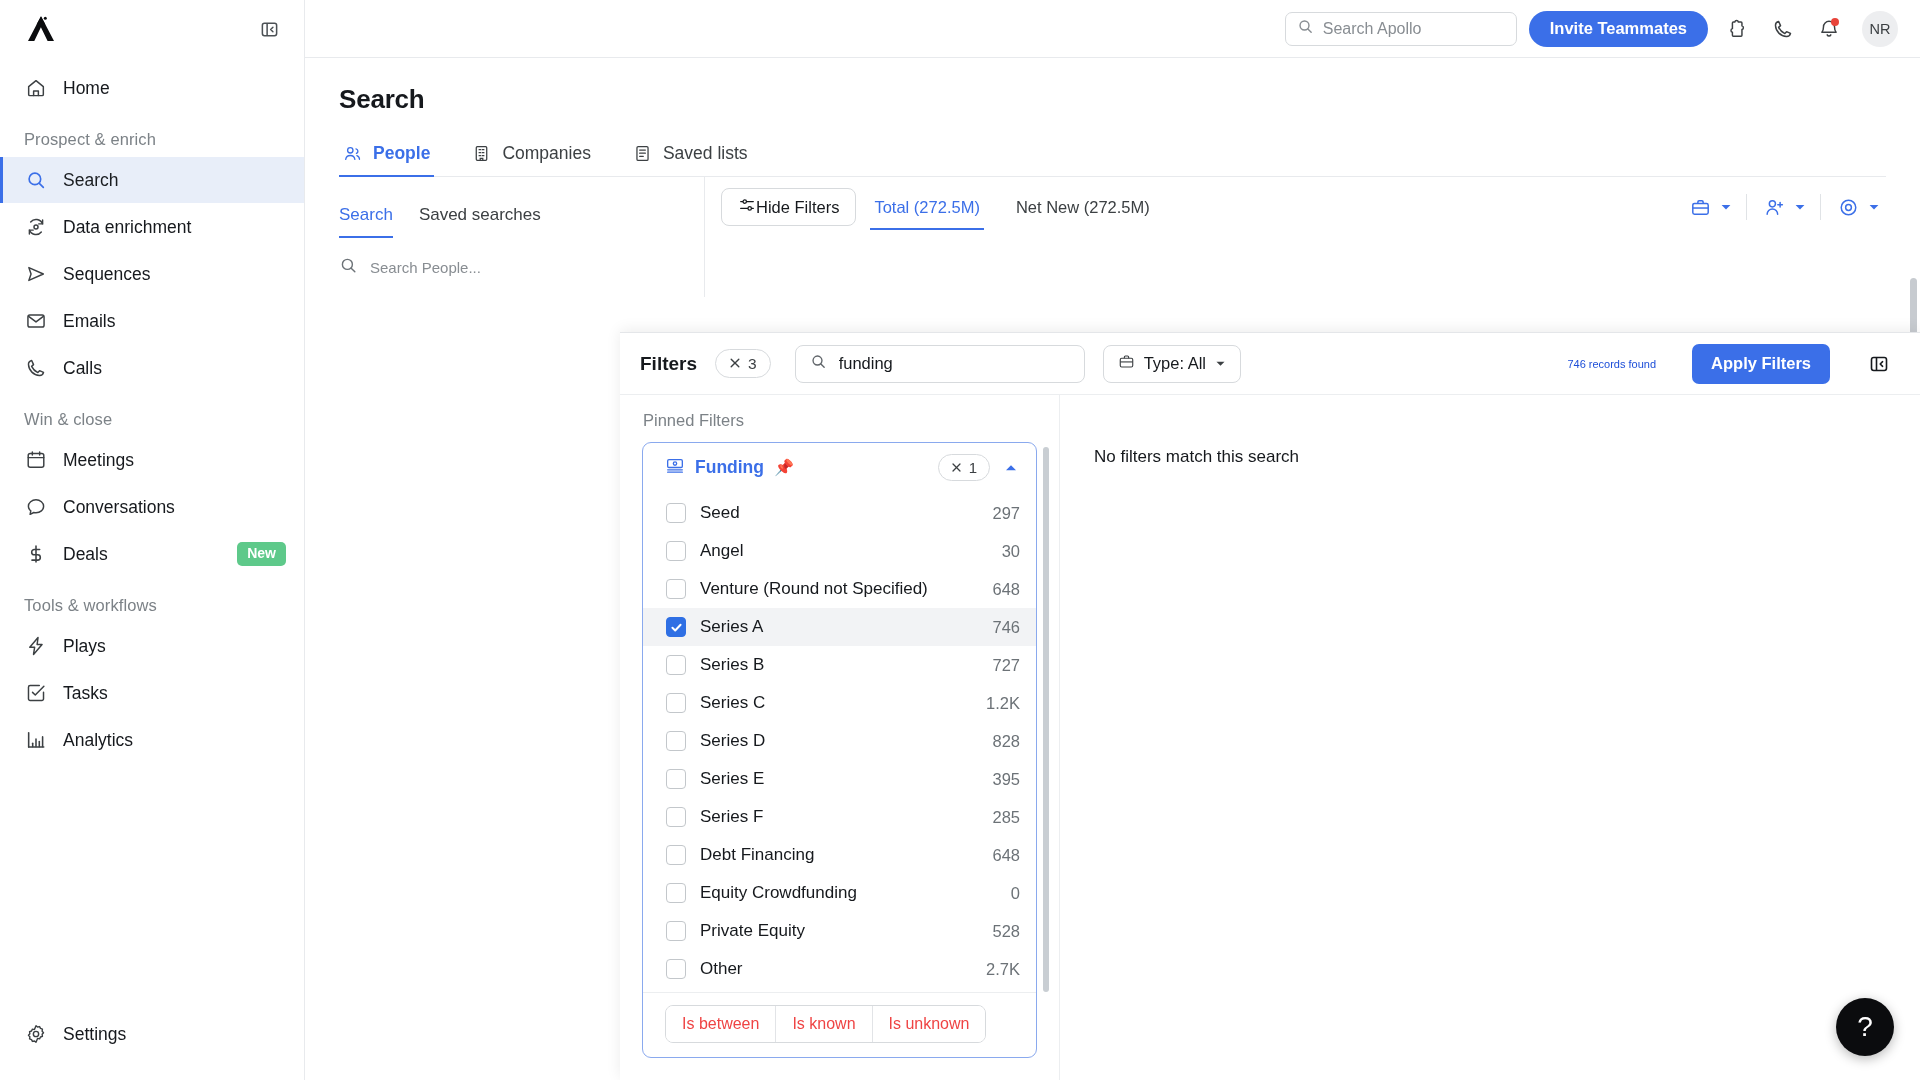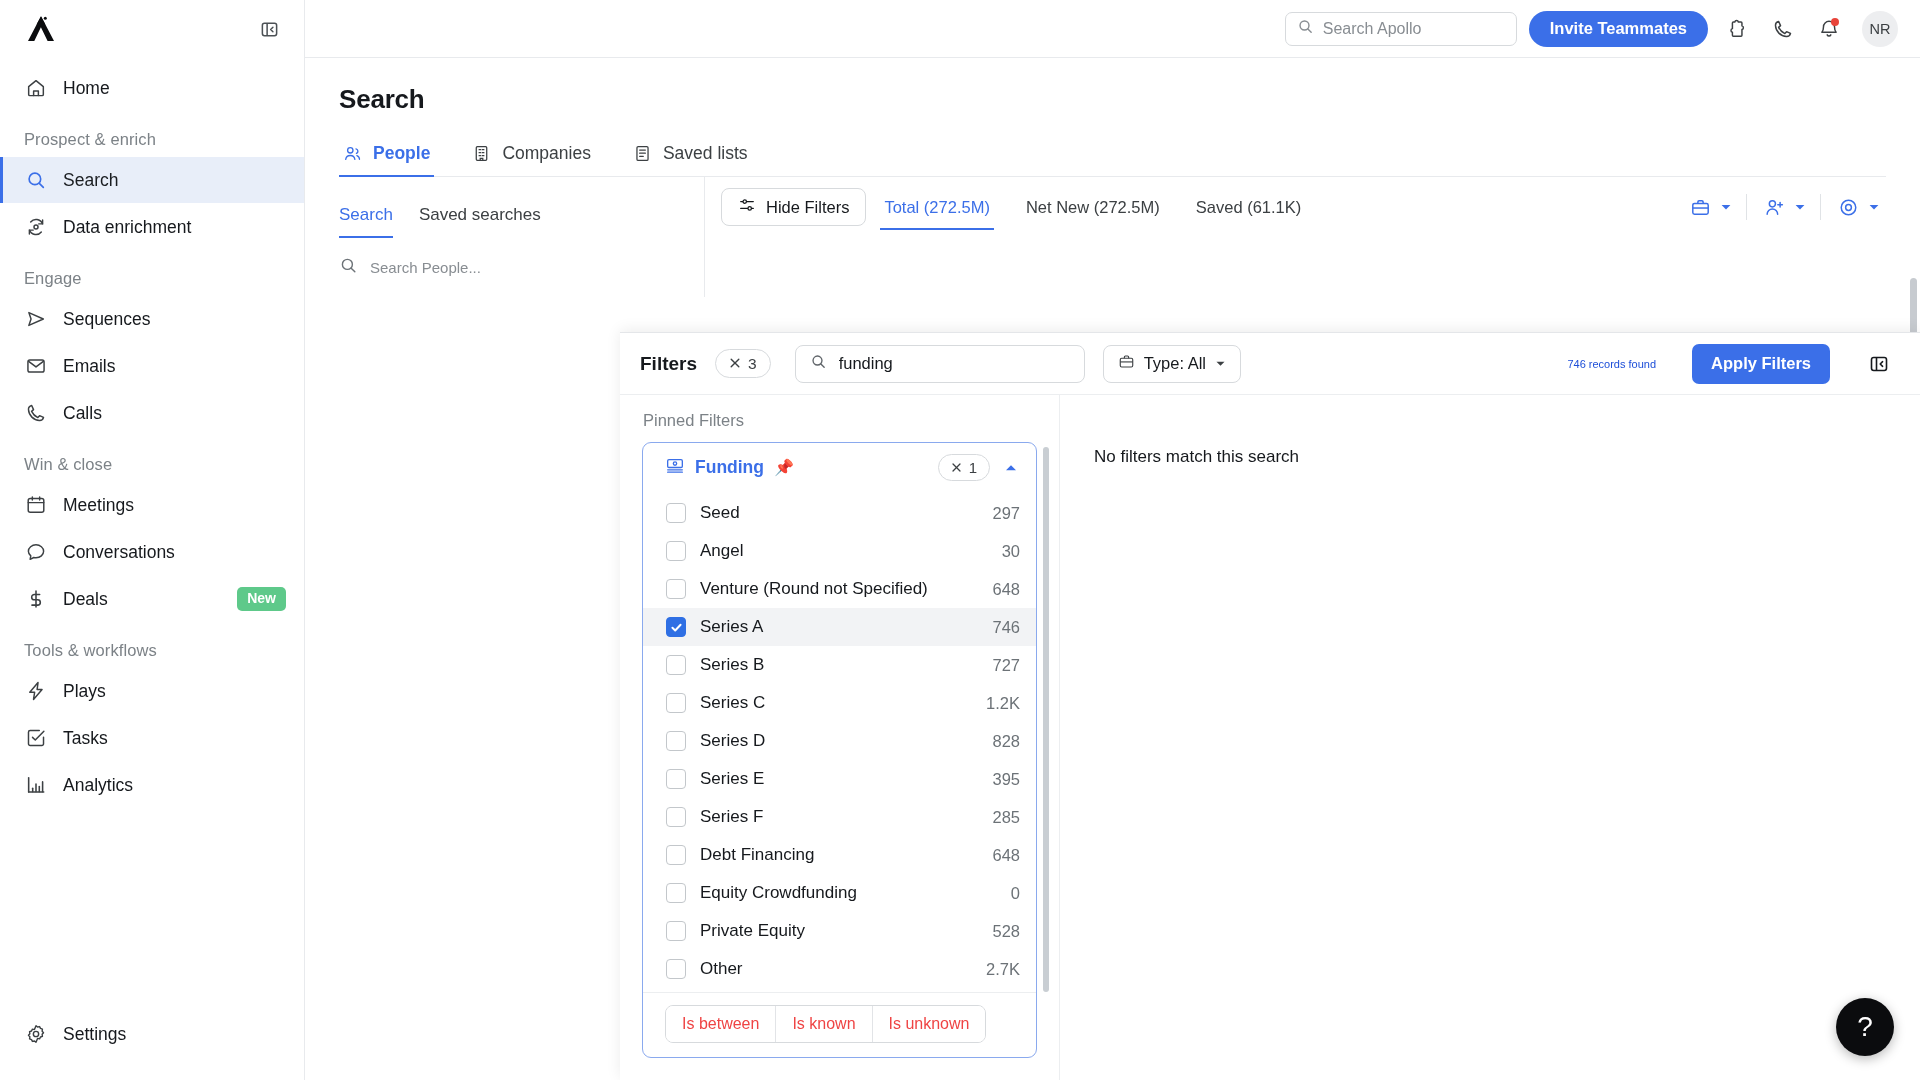--- a/index.html
+++ b/index.html
@@ -121,21 +121,21 @@
   }
   .sub-tab.active { color: #3b6fe8; }
   .sub-tab.active::after {
     content:""; position:absolute; left:0; right:0; bottom:-1px; height:2.5px; background:#3b6fe8;
   }
   .toolbar {
     flex: 1; display: flex; align-items: center; gap: 0; padding: 0 26px 0 16px;
     height: 60px; min-width: 0;
   }
   .hide-filters {
-    display: flex; align-items: center; gap: 10px; height: 38px; padding: 0 16px;
+    display: flex; align-items: center; gap: 0; height: 38px; padding: 0 16px;
     border: 1px solid #d7dadd; border-radius: 8px; font-size: 16.5px;
     color: #16191d; cursor: pointer; background: #fff; white-space: nowrap;
   }
   .count-tab {
     font-size: 16.5px; color: #3c4043; padding: 0 18px; height: 60px;
     display: flex; align-items: center; cursor: pointer; position: relative;
     white-space: nowrap;
   }
   .count-tab.active { color: #3b6fe8; }
   .count-tab.active::after {
@@ -321,21 +321,20 @@
             <path d="M19 8.5 A7.5 7.5 0 0 0 6.2 6.6"></path>
               <path d="M5 15.5 A7.5 7.5 0 0 0 17.8 17.4"></path>
             <path d="M19.2 4.4 v4.2 h-4.2"></path>
               <path d="M4.8 19.6 v-4.2 h4.2"></path>
             <circle cx="12" cy="12" r="2.2"></circle>
           </svg>
         </span>
         <span class="lbl">Data enrichment</span>
       </div>
 
-      <div class="sb-section">Engage</div>
       <div class="sb-item">
         <span class="ico">
           <svg width="22" height="22" viewBox="0 0 24 24" fill="none" stroke="currentColor" stroke-width="1.6" stroke-linejoin="round">
             <path d="M4.2 5 L20 12 L4.2 19 L6.6 12 z"></path>
           </svg>
         </span>
         <span class="lbl">Sequences</span>
       </div>
       <div class="sb-item">
         <span class="ico">
@@ -524,21 +523,20 @@
                 <line x1="3.6" y1="16.6" x2="20.4" y2="16.6"></line>
               <circle cx="9" cy="7.4" r="2.3" fill="#fff"></circle>
                 <circle cx="15.6" cy="16.6" r="2.3" fill="#fff"></circle>
             </svg>
           </span>
           <span>Hide Filters</span>
         </div>
 
         <div class="count-tab active">Total (272.5M)</div>
         <div class="count-tab">Net New (272.5M)</div>
-        <div class="count-tab">Saved (61.1K)</div>
 
         <div class="toolbar-spacer"></div>
 
         <div class="tb-grp">
           <span class="tb-icon">
             <svg width="21" height="21" viewBox="0 0 24 24" fill="none" stroke="currentColor" stroke-width="1.7" stroke-linejoin="round">
               <rect x="3.2" y="7.4" width="17.6" height="12.4" rx="2"></rect>
               <path d="M9 7.4 V5.6 a1.4 1.4 0 0 1 1.4-1.4 h3.2 A1.4 1.4 0 0 1 15 5.6 v1.8"></path>
               <line x1="3.2" y1="12.6" x2="20.8" y2="12.6"></line>
             </svg>

